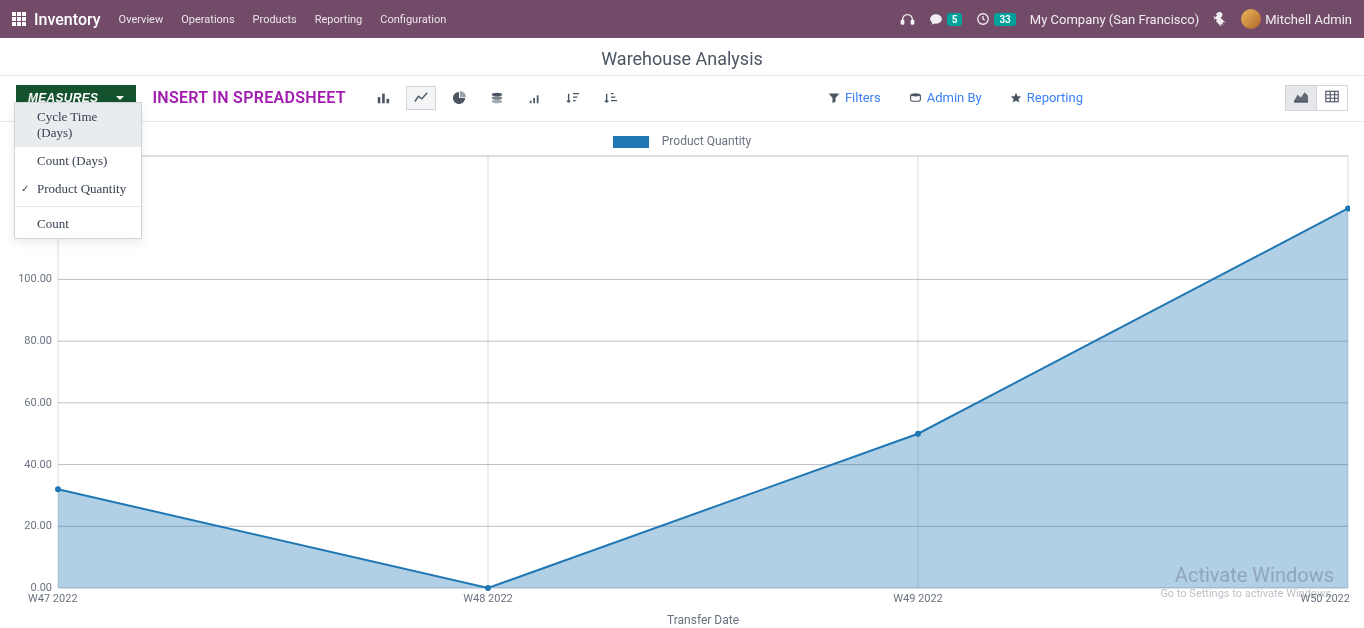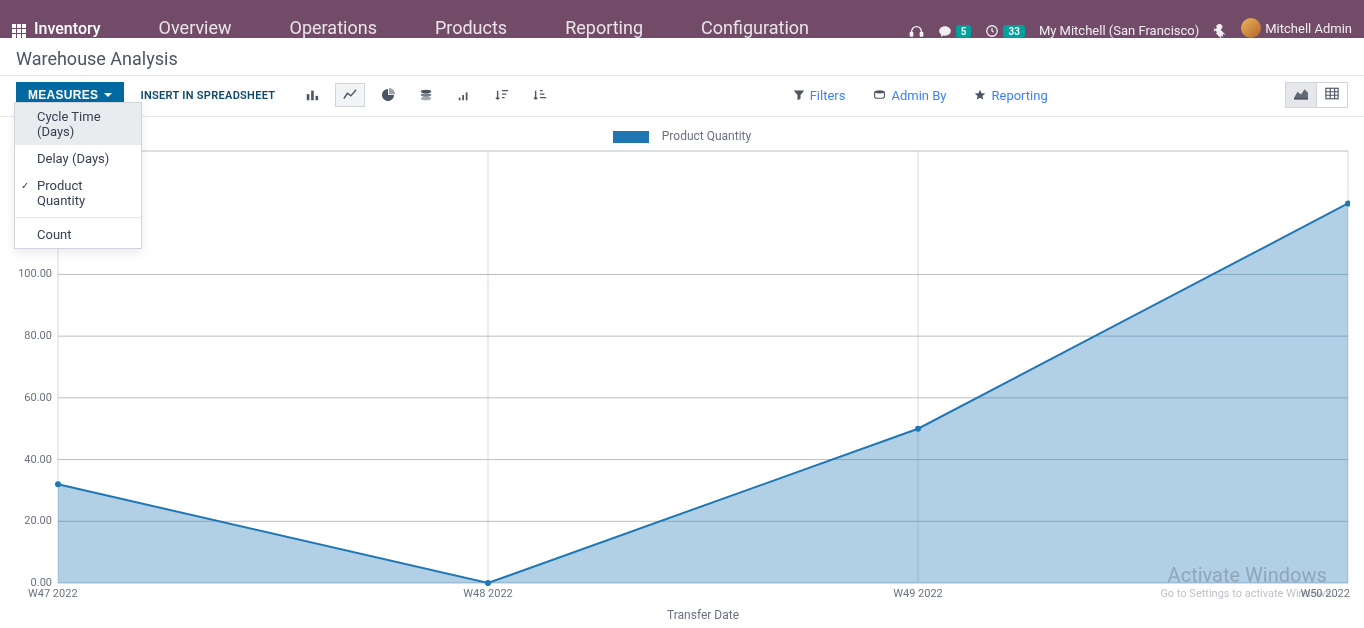--- a/index.html
+++ b/index.html
@@ -9,36 +9,35 @@
     color: #374151;
     background: #fff;
     width: 1364px;
     height: 628px;
     overflow: hidden;
     position: relative;
   }
   
   .navbar {
     display: flex;
-    align-items: flex-end;
+    align-items: center;
     height: 38px;
     background: #714B67;
     color: #fff;
     padding: 0 12px;
     font-size: 14px;
   }
   .navbar .apps-icon { width: 14px; height: 14px; display: inline-flex; flex-wrap: wrap; gap: 1px; margin-right: 8px; }
   .navbar .apps-icon span { width: 4px; height: 4px; background: #fff; }
   .navbar .brand { font-size: 16px; font-weight: 500; margin-right: 18px; color: #fff; }
   .navbar .nav-item {
     margin-right: 18px;
     color: rgba(255,255,255,0.85);
     cursor: pointer;
-    font-size: 18px;
-    margin-left: 40px;
+    font-size: 11px;
   }
   .navbar .spacer { flex: 1; }
   .navbar .right-item {
     display: inline-flex;
     align-items: center;
     margin-left: 14px;
     color: rgba(255,255,255,0.9);
     cursor: pointer;
     font-size: 13px;
     gap: 4px;
@@ -55,20 +54,21 @@
     width: 20px; height: 20px; border-radius: 50%;
     background: linear-gradient(135deg,#eab65a,#b3652c);
     display: inline-block;
   }
   
   .subhead {
     display: flex;
     align-items: center;
     padding: 10px 16px 6px 16px;
     border-bottom: 1px solid #e5e7eb;
+    flex-direction: column;
   }
   .subhead h1 {
     font-size: 18px;
     font-weight: 400;
     color: #4b5563;
   }
   .search-wrap {
     flex: 1;
     margin-left: auto;
     max-width: 670px;
@@ -88,41 +88,42 @@
   .search-wrap .mag { color: #6b7280; font-size: 15px; }
   
   .cp {
     display: flex;
     align-items: center;
     padding: 6px 16px 8px 16px;
     border-bottom: 1px solid #e5e7eb;
     gap: 8px;
   }
   .btn-primary {
-    background: #0369a1;
+    background: #14532d;
     color: #fff;
     border: none;
     font-size: 12px;
     font-weight: 600;
     padding: 6px 12px;
     letter-spacing: .3px;
     cursor: pointer;
     display: inline-flex;
     align-items: center;
-    gap: 6px;
+    gap: 18px;
+    font-style: italic;
   }
   .btn-primary .caret {
     width: 0; height: 0;
     border-left: 4px solid transparent;
     border-right: 4px solid transparent;
     border-top: 4px solid #fff;
   }
   .link-btn {
-    color: #0c4a6e;
-    font-size: 11px;
+    color: #a21caf;
+    font-size: 16px;
     font-weight: 600;
     letter-spacing: .3px;
     cursor: pointer;
     padding: 6px 8px;
     margin-right: 6px;
   }
   .chart-btn {
     border: 1px solid transparent;
     padding: 4px 7px;
     cursor: pointer;
@@ -159,20 +160,21 @@
   .dropdown {
     position: absolute;
     top: 102px;
     left: 14px;
     width: 128px;
     background: #fff;
     border: 1px solid #d1d5db;
     box-shadow: 0 4px 10px rgba(0,0,0,.08);
     z-index: 50;
     font-size: 13px;
+    font-family: Liberation Serif, serif;
   }
   .dropdown .item {
     padding: 6px 10px 6px 22px;
     position: relative;
     cursor: pointer;
     color: #374151;
   }
   .dropdown .item.highlight { background: #e9ecef; }
   .dropdown .item .check {
     position: absolute;
@@ -207,21 +209,21 @@
   .axis-text { font-size: 11px; fill: #6b7280; }
   .area { fill: rgba(31,119,180,.35); }
   .line { stroke: #1f77b4; stroke-width: 2; fill: none; }
   .pt { fill: #1f77b4; }
   .xlabel { font-size: 12px; fill: #6b7280; text-anchor: middle; }
   
   .watermark {
     position: absolute;
     right: 30px;
     bottom: 28px;
-    text-align: center;
+    text-align: right;
     color: rgba(107,114,128,.45);
     pointer-events: none;
     margin-left: 36px;
   }
   .watermark .t1 { font-size: 20px; }
   .watermark .t2 { font-size: 11px; }
 </style>
 </head>
 <body>
 
@@ -257,21 +259,21 @@
     </svg>
     <span class="badge">5</span>
   </span>
   <span class="right-item">
     <svg width="14" height="14" viewBox="0 0 24 24" fill="none" stroke="rgba(255,255,255,.9)" stroke-width="2.2">
       <circle cx="12" cy="12" r="9"></circle>
         <path d="M12 7v5l3 2"></path>
     </svg>
     <span class="badge">33</span>
   </span>
-  <span class="right-item">My Mitchell (San Francisco)</span>
+  <span class="right-item">My Company (San Francisco)</span>
   <span class="right-item">
     <svg width="14" height="14" viewBox="0 0 24 24" fill="rgba(255,255,255,.9)">
       <path d="M22 19l-9-9 2-2a5 5 0 00-7-7L5 4l2 2-3 3-2-2-1 1 2 2-2 2 1 1 2-2 3 3-2 2 9 9 1-1-2-2 2-2 2 2 1-1-2-2 2-2z"></path>
     </svg>
   </span>
   <span class="right-item">
     <span class="avatar"></span>
     <span>Mitchell Admin</span>
   </span>
 </div>
@@ -370,21 +372,21 @@
         </svg>
     </span>
   </div>
 </div>
 
 <div class="dropdown">
   <div class="item highlight">
     <span>Cycle Time (Days)</span>
   </div>
   <div class="item">
-    <span>Delay (Days)</span>
+    <span>Count (Days)</span>
   </div>
   <div class="item">
     <span class="check">✓</span>
     <span>Product Quantity</span>
   </div>
   <div class="divider"></div>
   <div class="item">
     <span>Count</span>
   </div>
 </div>

